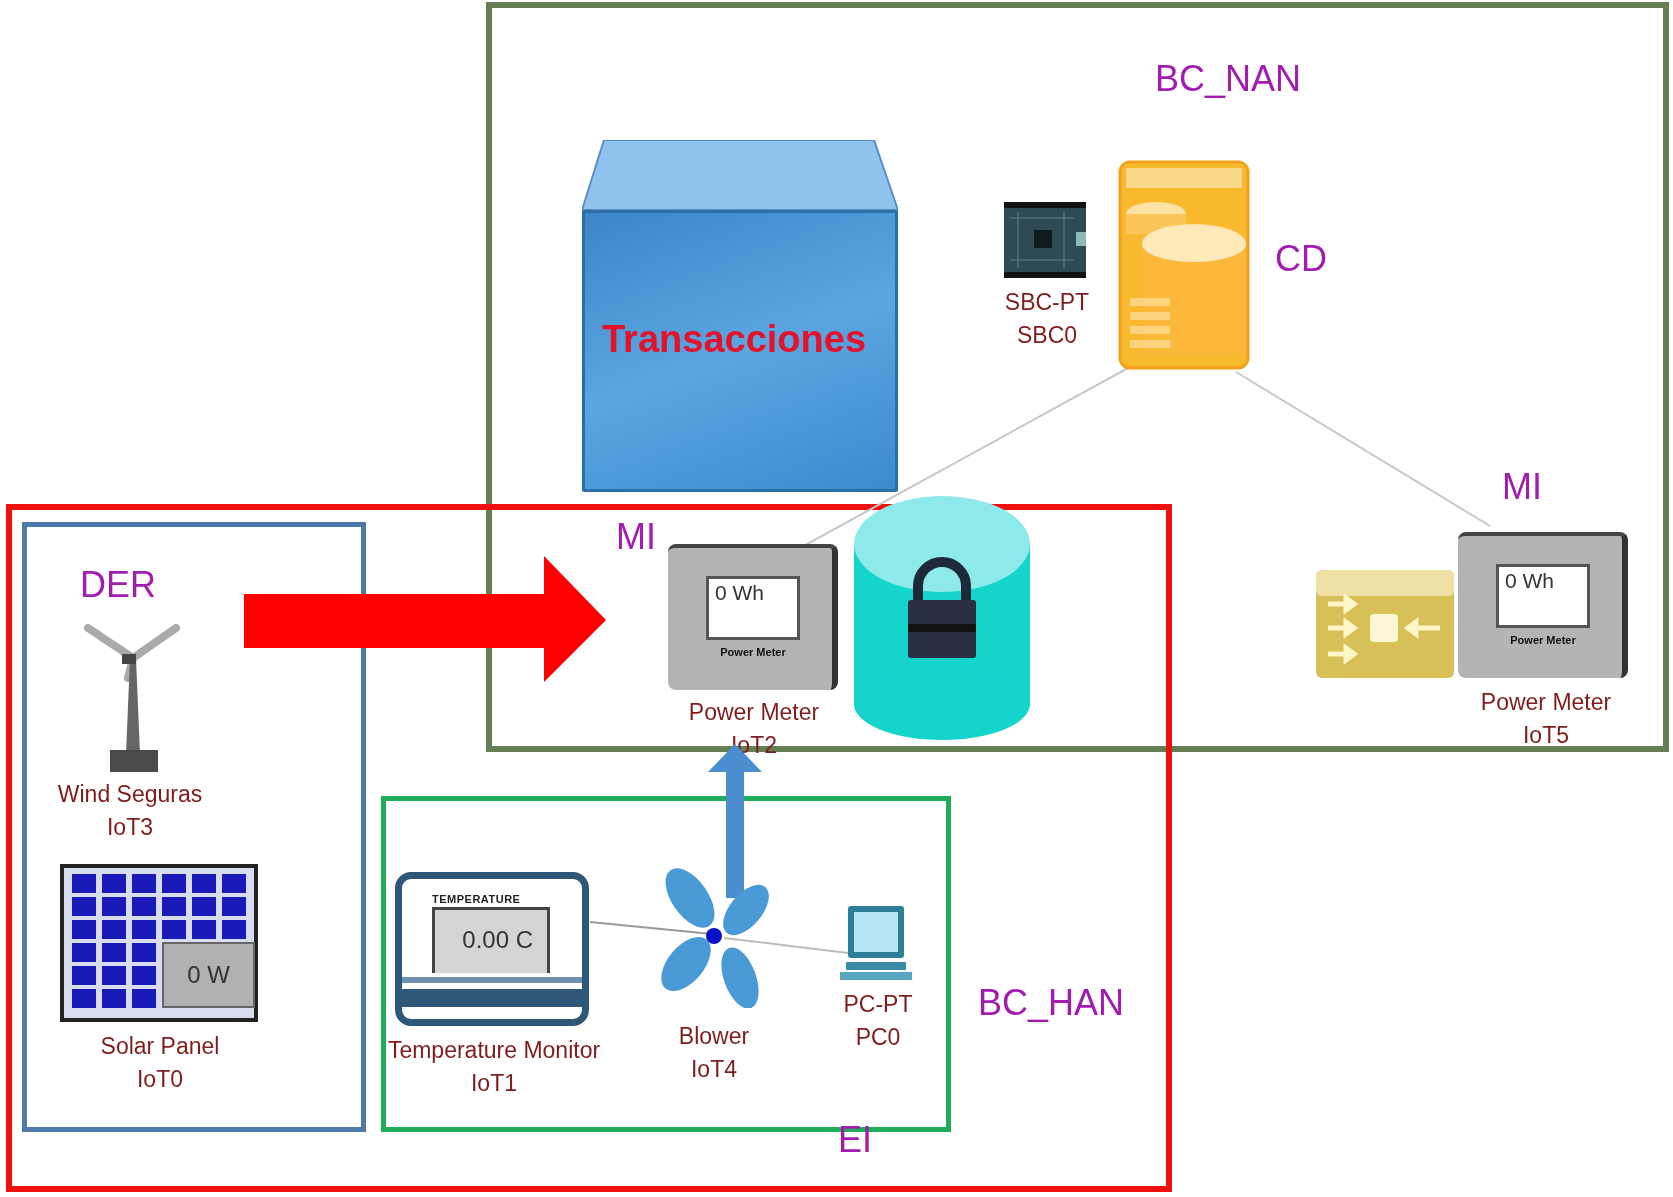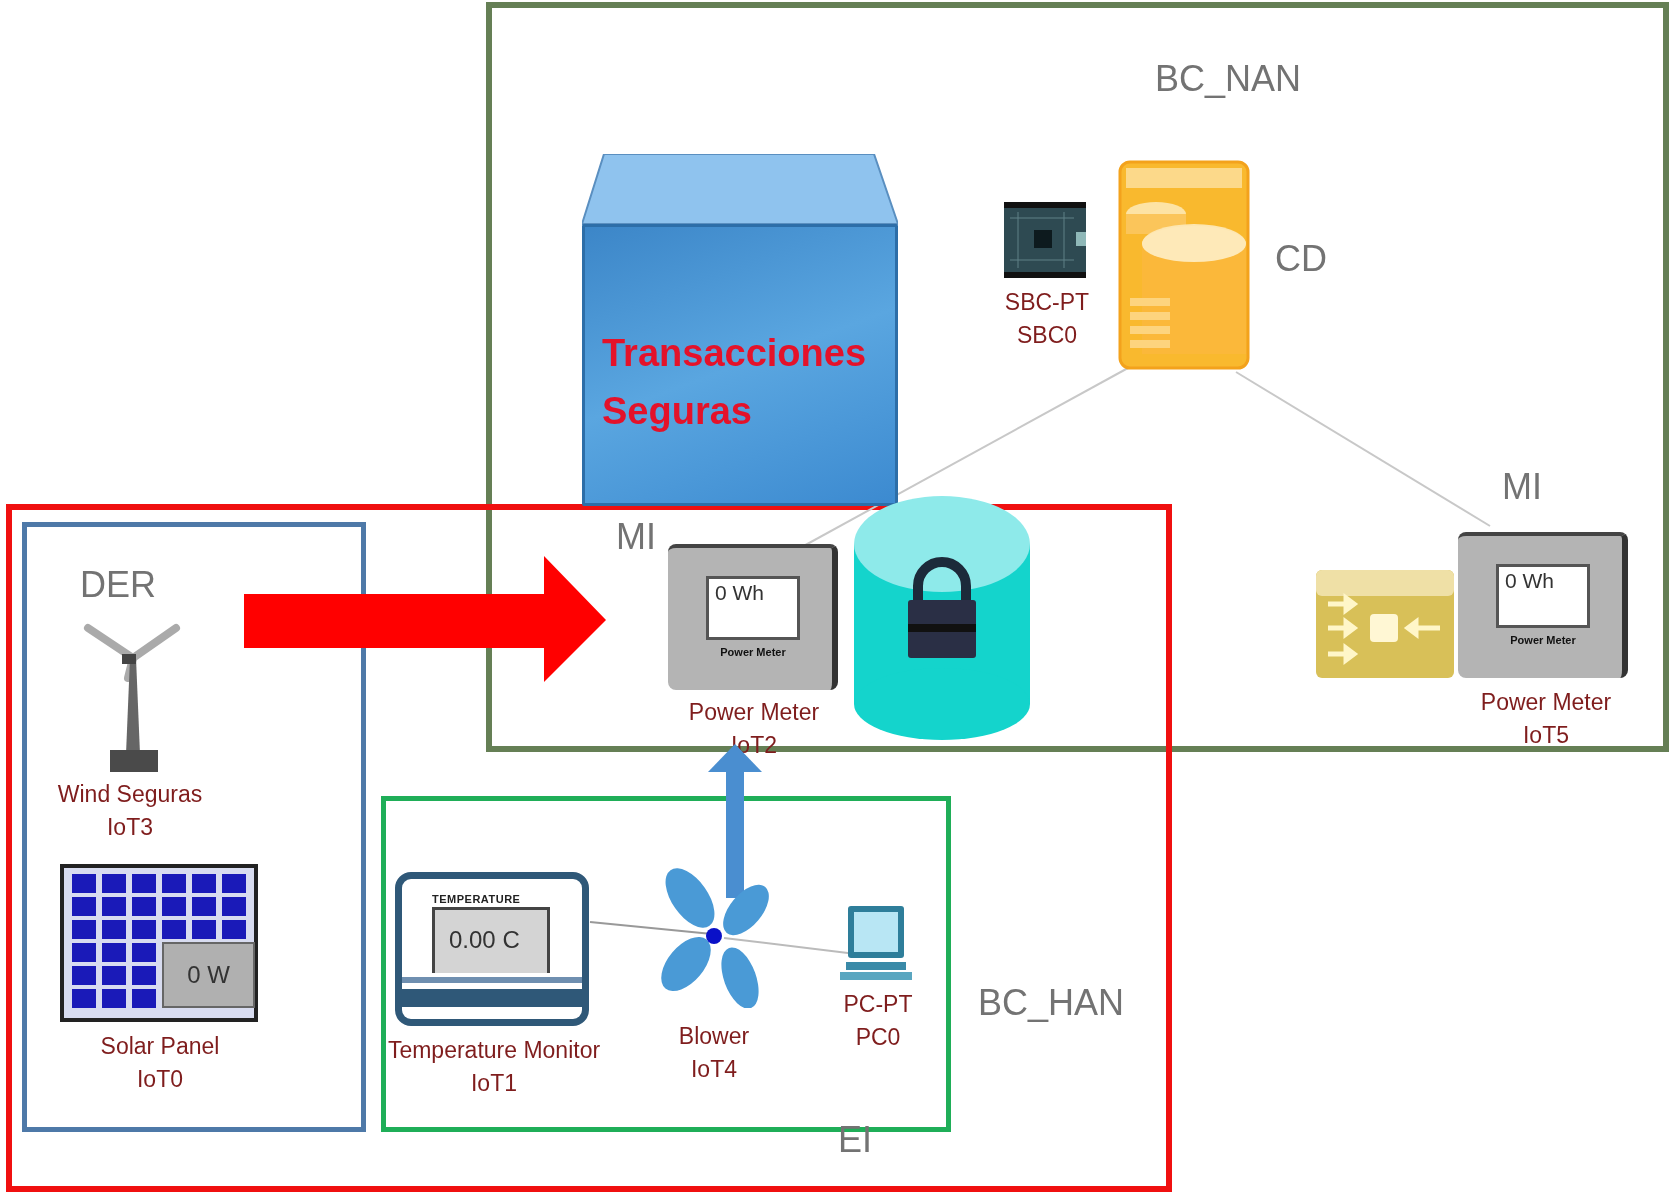--- a/index.html
+++ b/index.html
@@ -4,39 +4,39 @@
 <style>
   html, body { margin:0; padding:0; background:#ffffff; }
   body { width:1673px; height:1197px; position:relative; overflow:hidden; font-family:"Liberation Sans", sans-serif; }
   .abs { position:absolute; }
   .zone { position:absolute; box-sizing:border-box; }
   .zone-nan { left:486px; top:2px; width:1183px; height:750px; border:6px solid #657f55; }
   .zone-han { left:6px; top:504px; width:1166px; height:688px; border:6px solid #f01010; }
   .zone-der { left:22px; top:522px; width:344px; height:610px; border:5px solid #4e79a8; }
   .zone-ei  { left:381px; top:796px; width:570px; height:336px; border:5px solid #1fae58; }
 
-  .zone-label { position:absolute; font-size:36px; color:#737373; white-space:nowrap; }
+  .zone-label { position:absolute; font-size:36px; color:#a21caf; white-space:nowrap; }
   .dev-label { position:absolute; font-size:23px; color:#7f1d1d; text-align:center; line-height:33px; white-space:nowrap; transform:translateX(-50%); }
 
   
-  .tx-box { left:582px; top:140px; width:316px; height:352px;margin-top:14px; }
+  .tx-box { left:582px; top:140px; width:316px; height:352px; }
   .tx-front { position:absolute; left:0; top:70px; width:316px; height:282px;
      background:linear-gradient(160deg,#3c86c8 0%,#5aa6e0 50%,#3c8ad0 100%); border:3px solid #2d6ea8; box-sizing:border-box; border-radius:2px;}
   .tx-top { position:absolute; left:0; top:0; width:316px; height:74px; }
   .tx-text { position:absolute; left:20px; top:170px; color:#e4122a; font-weight:bold; font-size:38px; line-height:58px; }
 
   
   .meter { position:absolute; width:170px; height:146px; background:#b4b4b4; border-radius:8px; border-right:6px solid #333; border-top:4px solid #444; box-sizing:border-box; }
   .meter .screen { position:absolute; left:38px; top:28px; width:94px; height:64px; background:#fff; border:3px solid #555; box-sizing:border-box; font-size:21px; padding:2px 6px; color:#333; }
   .meter .brand { position:absolute; left:30px; top:98px; width:110px; text-align:center; font-size:11px; font-weight:bold; color:#111; }
 
   .lock-cyl { left:852px; top:494px; width:180px; height:250px; }
 
   .solar { left:60px; top:864px; width:198px; height:158px; background:#1f1f2e; border:4px solid #222; box-sizing:border-box; }
-  .temp { left:395px; top:872px; width:194px; height:154px; border:7px solid #2f5878; border-radius:16px; box-sizing:border-box; background:#fff; }
+  .temp { left:395px; top:872px; width:194px; height:154px; border:7px solid #2f5878; border-radius:16px; box-sizing:border-box; background:#fff;text-align:right; }
 </style>
 </head>
 <body>
 
 <div class="zone zone-nan"></div>
 <div class="zone zone-han"></div>
 <div class="zone zone-der"></div>
 <div class="zone zone-ei"></div>
 
 <div class="zone-label" style="left:1155px;top:58px;">BC_NAN</div>
@@ -51,21 +51,20 @@
   <line x1="724" y1="938" x2="856" y2="954" stroke="#bbb" stroke-width="2"></line>
 </svg>
 
 <div class="abs tx-box">
   <svg class="tx-top" width="316" height="74">
     <polygon points="22,0 292,0 316,70 0,70" fill="#8fc3ee" stroke="#5a8fc0" stroke-width="2"></polygon>
   </svg>
   <div class="tx-front"></div>
   <div class="tx-text">
     <div>Transacciones</div>
-    <div>Seguras</div>
   </div>
 </div>
 
 <svg class="abs" style="left:1004px;top:202px;" width="82" height="76">
   <rect x="0" y="0" width="82" height="76" fill="#2e4a52"></rect>
   <rect x="0" y="0" width="82" height="6" fill="#111"></rect>
   <rect x="0" y="70" width="82" height="6" fill="#111"></rect>
   <rect x="30" y="28" width="18" height="18" fill="#0d1a1e"></rect>
   <rect x="72" y="30" width="10" height="14" fill="#8fb8b8"></rect>
   <g stroke="#5e8086" stroke-width="1">

